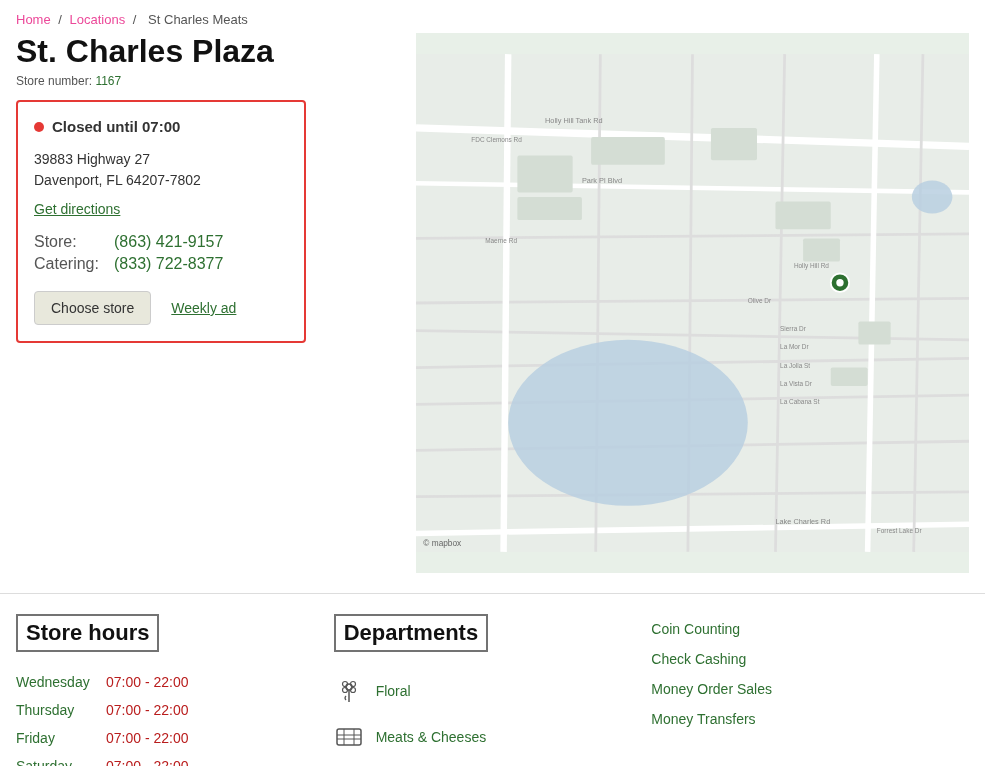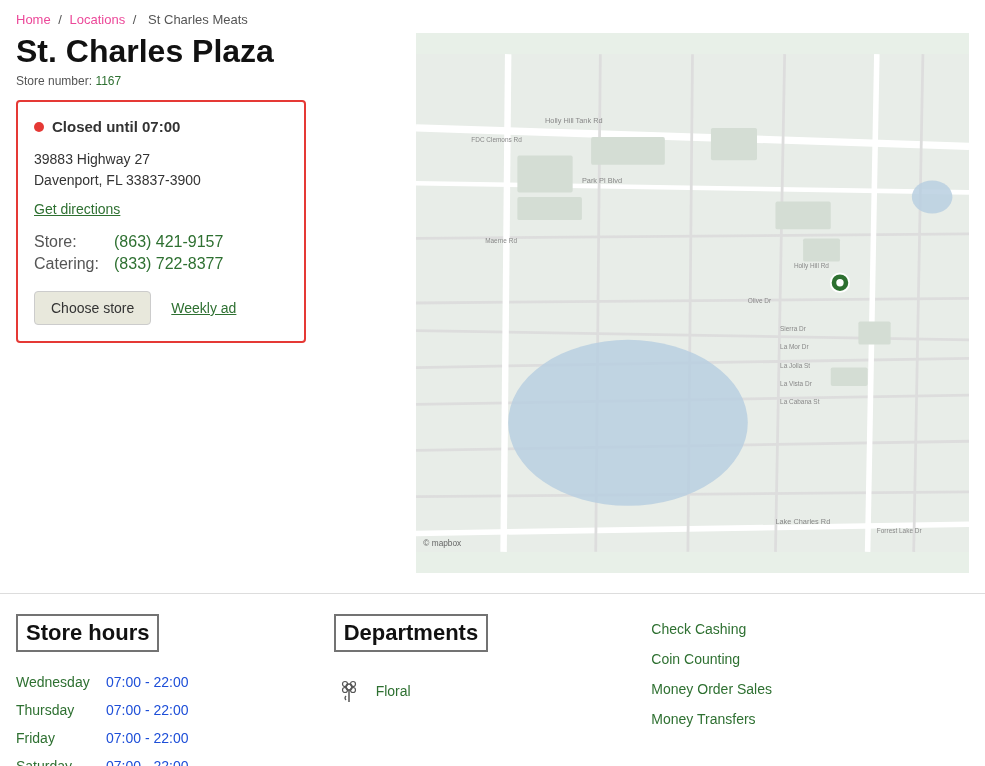--- a/index.html
+++ b/index.html
@@ -160,21 +160,21 @@
       font-size: 14px;
     }
     .hours-table tr td {
       padding: 6px 0;
     }
     .hours-table td:first-child {
       color: #2e7031;
       width: 90px;
     }
     .hours-table td:last-child {
-      color: #1d4ed8;
+      color: #b91c1c;
     }
 
     
     .dept-list {
       list-style: none;
     }
     .dept-list li {
       display: flex;
       align-items: center;
       gap: 12px;
@@ -223,21 +223,21 @@
       <a>1167</a>
     </div>
 
     <div class="info-card">
       <div class="status-line">
         <div class="status-dot"></div>
         <span>Closed until 07:00</span>
       </div>
       <div class="address">
         <div>39883 Highway 27</div>
-        <div>Davenport, FL 33837-3900</div>
+        <div>Davenport, FL 64207-7802</div>
       </div>
       <a class="directions-link">Get directions</a>
       <table class="phone-table">
         <tbody>
             <tr>
           <td>Store:</td>
           <td>(863) 421-9157</td>
         </tr>
         <tr>
           <td>Catering:</td>
@@ -349,27 +349,39 @@
             <circle cx="17" cy="6" r="2.5" stroke="#555" stroke-width="1.2" fill="none"></circle>
             <circle cx="9" cy="12" r="2.5" stroke="#555" stroke-width="1.2" fill="none"></circle>
             <circle cx="17" cy="12" r="2.5" stroke="#555" stroke-width="1.2" fill="none"></circle>
             <line x1="13" y1="12" x2="13" y2="24" stroke="#555" stroke-width="1.5"></line>
             <path d="M10 18 Q8 20 10 22" stroke="#555" stroke-width="1.2" fill="none"></path>
           </svg>
         </div>
         <span>Floral</span>
       </li>
       <li>
+        <div class="dept-icon">
+          <svg width="28" height="24" viewBox="0 0 28 24" fill="none" xmlns="http://www.w3.org/2000/svg">
+            <rect x="2" y="4" width="24" height="16" rx="2" stroke="#555" stroke-width="1.5" fill="none"></rect>
+            <line x1="2" y1="10" x2="26" y2="10" stroke="#555" stroke-width="1"></line>
+            <line x1="2" y1="14" x2="26" y2="14" stroke="#555" stroke-width="1"></line>
+            <line x1="9" y1="4" x2="9" y2="20" stroke="#555" stroke-width="1"></line>
+            <line x1="19" y1="4" x2="19" y2="20" stroke="#555" stroke-width="1"></line>
+          </svg>
+        </div>
+        <span>Meats &amp; Cheeses</span>
+      </li>
+      <li>
         
         
       </li>
     </ul>
   </div>
 
   <div class="bottom-col">
     <ul class="services-list">
+      <li>Coin Counting</li>
       <li>Check Cashing</li>
-      <li>Coin Counting</li>
       <li>Money Order Sales</li>
       <li>Money Transfers</li>
     </ul>
   </div>
 </div>
 
 </body></html>

